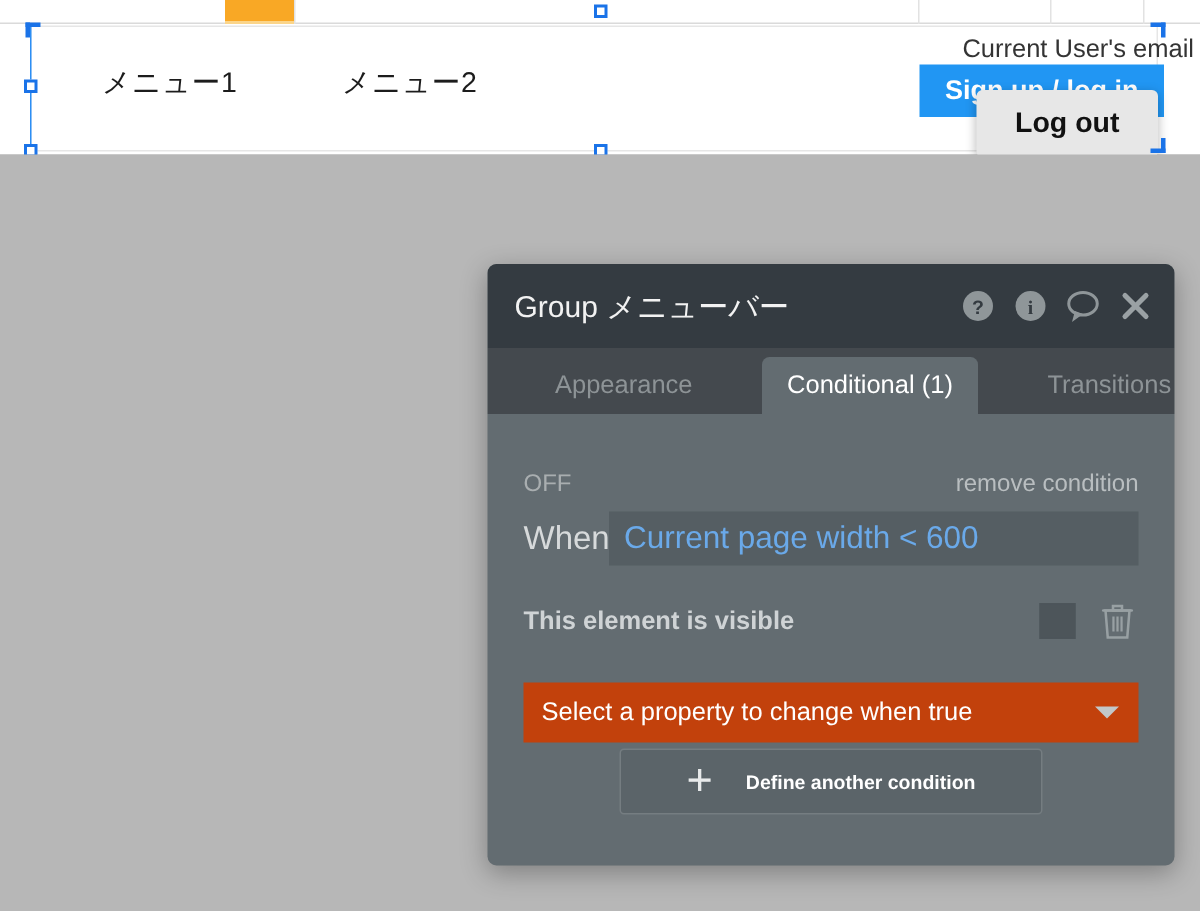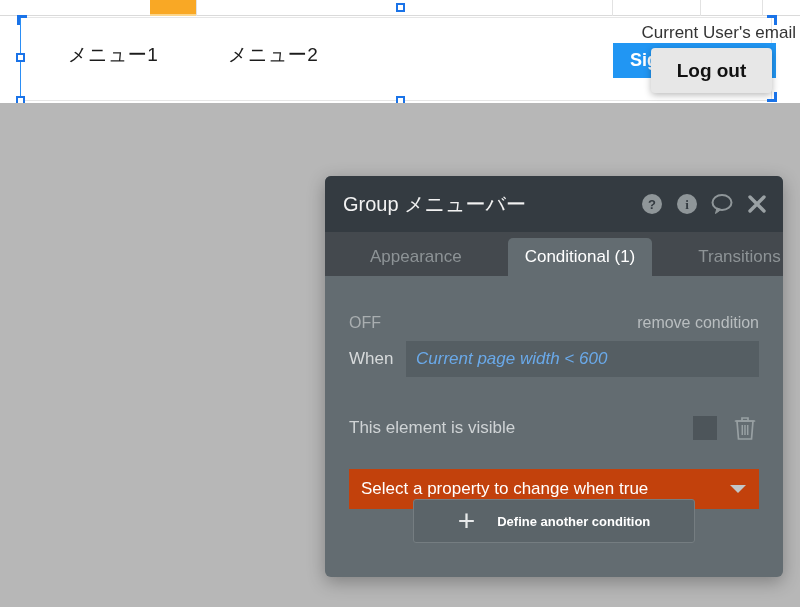--- a/index.html
+++ b/index.html
@@ -63,21 +63,21 @@
     font-size: 17px; color: #343434; white-space: nowrap;
   }
   .signup-btn {
     position: absolute; left: 613px; top: 43px; width: 163px; height: 35px;
     background: #2196f3; color: #ffffff;
     font-size: 18px; font-weight: bold;
     display: flex; align-items: center; justify-content: center;
     white-space: nowrap; overflow: hidden;
   }
   .logout-popup {
-    position: absolute; left: 651px; top: 48px; width: 121px; height: 45px;
+    position: absolute; left: 651px; top: 60px; width: 121px; height: 45px;
     background: #e7e7e7; border-radius: 4px;
     box-shadow: 0 2px 7px rgba(0,0,0,0.28);
     display: flex; align-items: center; justify-content: center;
     font-size: 19px; font-weight: bold; color: #111;
   }
 
   
   .workspace {
     position: absolute; left: 0; top: 103px; width: 800px; height: 504px;
     background: #b7b7b7;
@@ -119,30 +119,30 @@
 
   .row-toggle {
     display: flex; align-items: center; justify-content: space-between;
     height: 26px;
     margin-top: 20px;
   }
   .off-label { font-size: 16px; color: #a9aeb0; }
   .remove-cond { font-size: 16px; color: #b9bec0; cursor: pointer; }
 
   .row-when { display: flex; align-items: center; margin-top: 5px; }
-  .when-label { font-size: 17px; color: #d7dadb; width: 57px; }
+  .when-label { font-size: 22px; color: #d7dadb; width: 57px; }
   .expr-box {
     flex: 1; height: 36px; background: #555e63;
     display: flex; align-items: center; padding: 13px 10px;
-    font-size: 17px; color: #6aa9e9; cursor: pointer; font-style: italic;
+    font-size: 21px; color: #6aa9e9; cursor: pointer;
   }
 
   .row-visible {
     display: flex; align-items: center; justify-content: space-between;
-    margin-top: 38px; padding-right: 2px;
+    margin-top: 24px; padding-right: 2px; font-weight: bold;
   }
   .visible-label { font-size: 17px; color: #cfd3d5; }
   .visible-right { display: flex; align-items: center; gap: 16px; }
   .checkbox {
     width: 24px; height: 24px; background: #4d555a; border: 1px solid #4d555a;
     cursor: pointer;
   }
   .trash { cursor: pointer; display: block; }
 
   .select-box {

